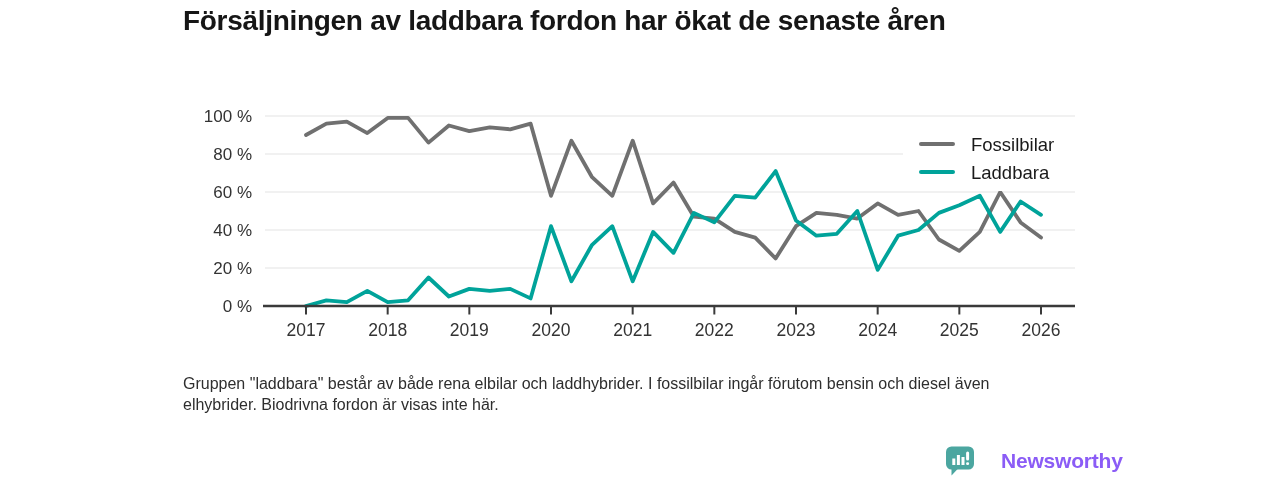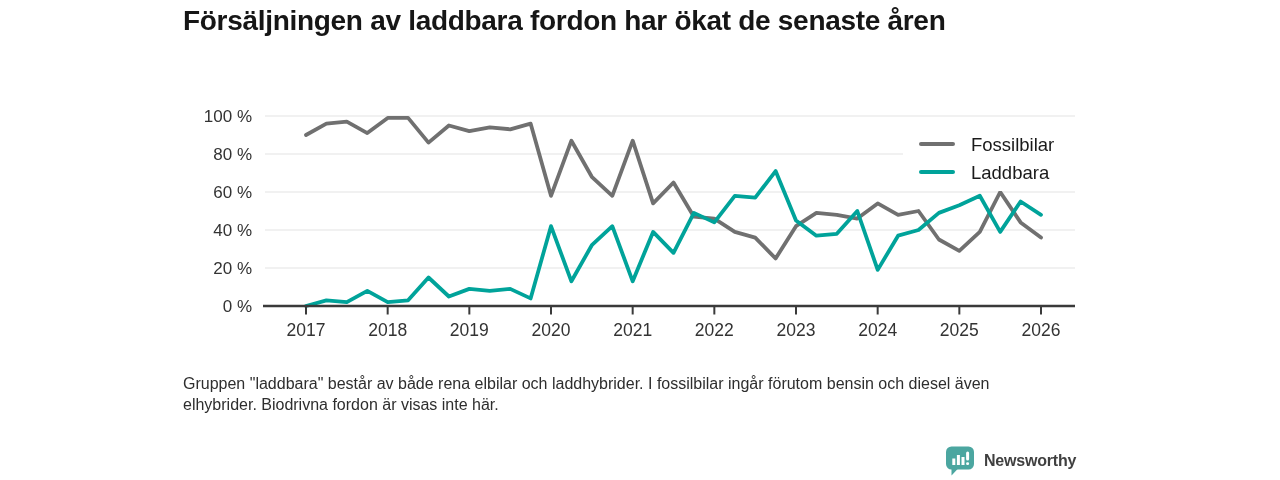--- a/index.html
+++ b/index.html
@@ -3,21 +3,21 @@
 <meta charset="utf-8">
 <style>
   html,body{margin:0;padding:0;background:#ffffff;}
   .page{position:relative;width:1280px;height:480px;background:#ffffff;overflow:hidden;
         font-family:"Liberation Sans",sans-serif;padding-left:48px;}
   .title{position:absolute;left:183px;top:5px;font-size:28px;font-weight:700;color:#161616;letter-spacing:-0.3px;}
   .subtitle{position:absolute;left:183px;top:62px;font-size:21px;font-weight:400;color:#222222;}
   .chart-svg{position:absolute;left:185px;top:105px;font-family:"Liberation Sans",sans-serif;}
   .footnote{position:absolute;left:183px;top:374px;width:880px;font-size:16px;line-height:20.5px;color:#2e2e2e;}
   .logo{position:absolute;left:944px;top:445px;display:flex;align-items:center;gap:8px;cursor:pointer;}
-  .logo-text{font-size:16px;font-weight:600;color:#404040;letter-spacing:-0.2px;}
+  .logo-text{font-size:21px;font-weight:600;color:#8b5cf6;letter-spacing:-0.2px;margin-left:17px;}
   svg text{font-family:"Liberation Sans",sans-serif;}
 </style>
 </head>
 <body>
 
 <div class="page">
 
   <div class="title">Försäljningen av laddbara fordon har ökat de senaste åren</div>
 
   <svg class="chart-svg" width="900" height="250" viewBox="0 0 900 250">

